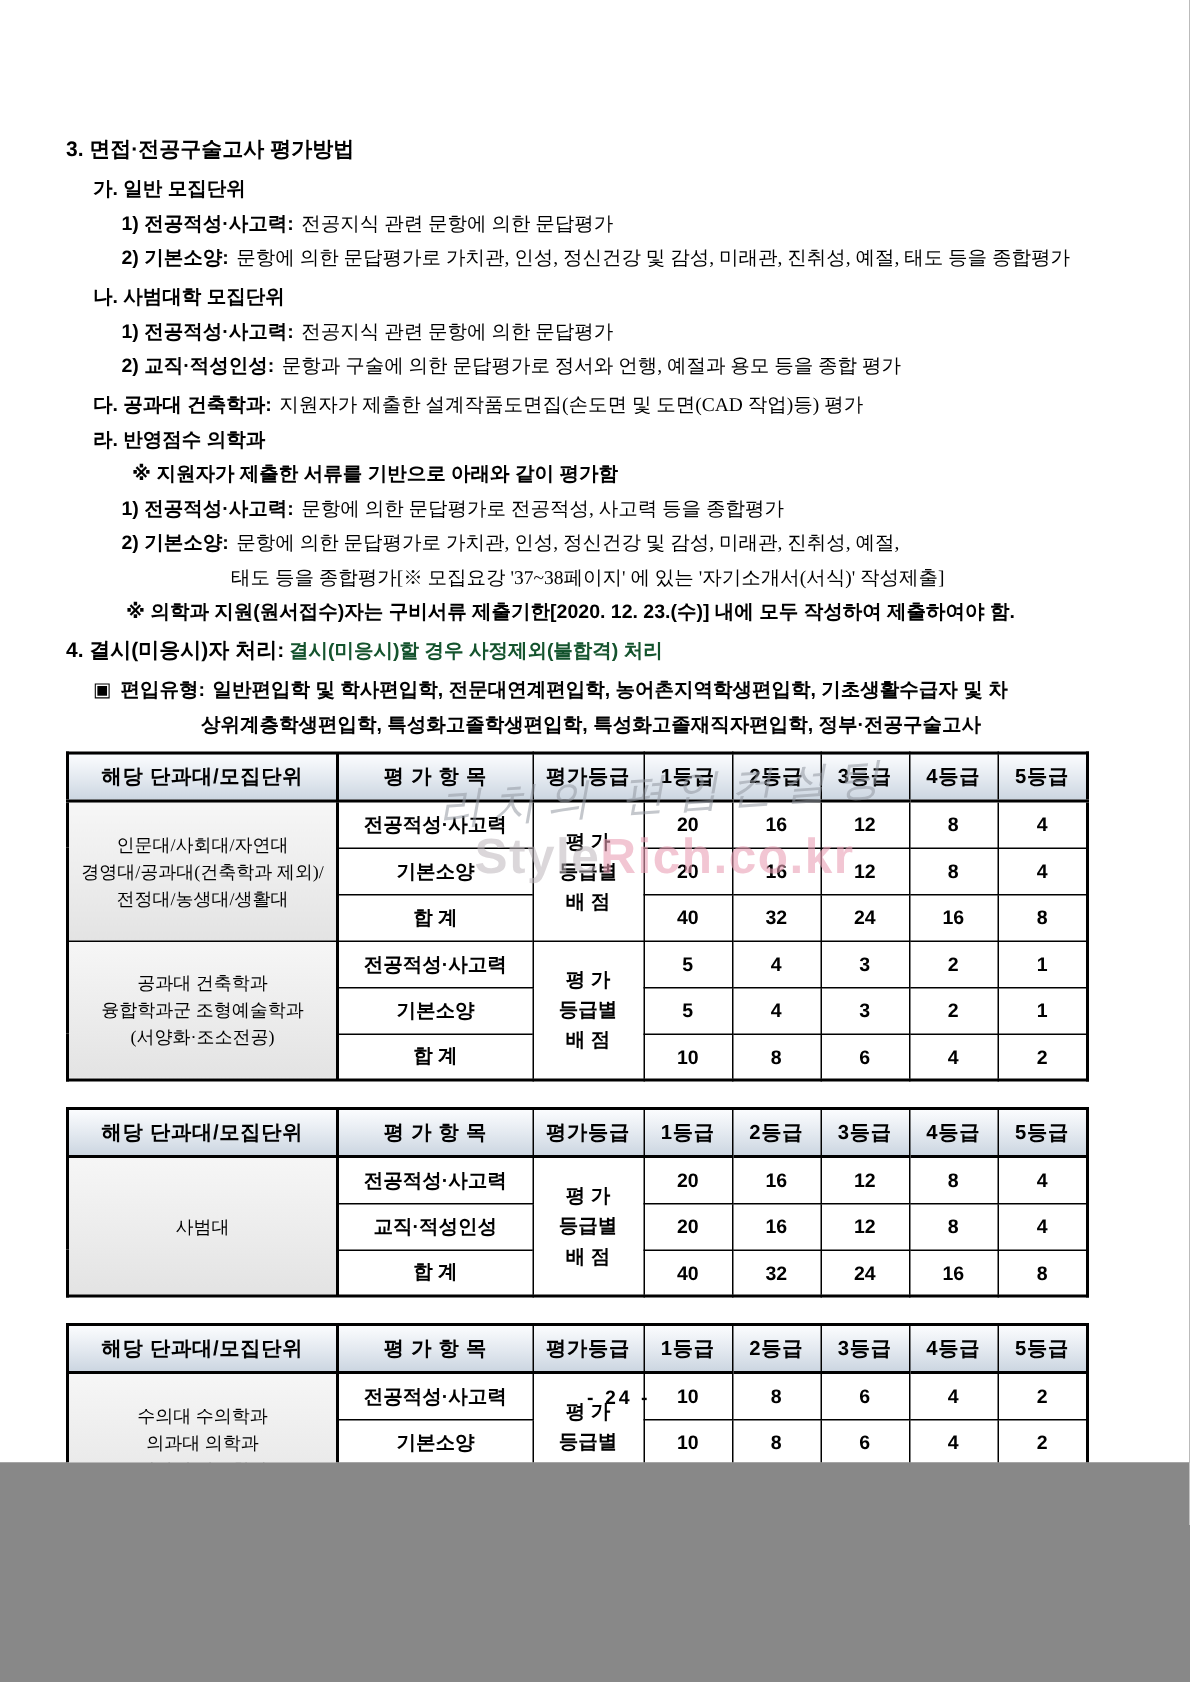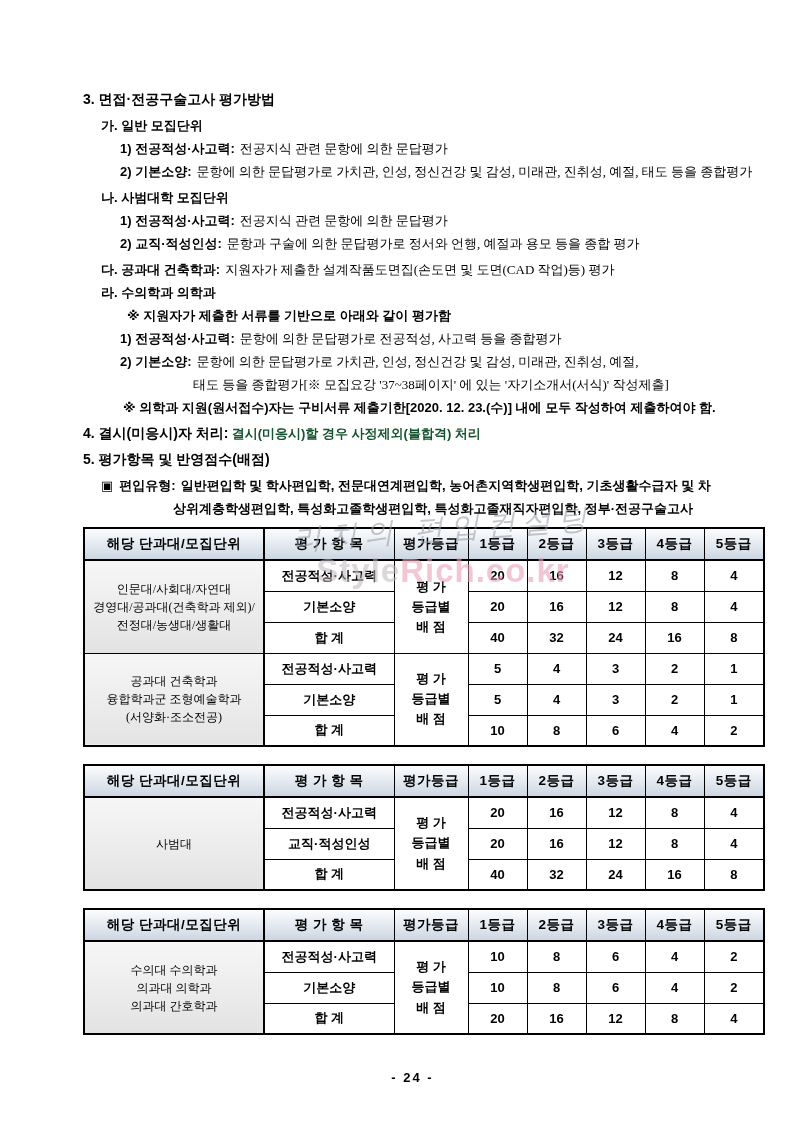--- a/index.html
+++ b/index.html
@@ -1,25 +1,25 @@
 <!DOCTYPE html>
 <html lang="ko"><head>
 <meta charset="utf-8">
 <style>
   html,body{margin:0;padding:0;background:#888;}
   .page{
     position:relative;
-    width:793px;height:1121px;
+    width:793px;height:975px;
     margin:0 auto;
     background:#ffffff;
     font-family:"Liberation Serif","DejaVu Serif",serif;
     color:#000;
     overflow:hidden;
     box-sizing:border-box;
-    padding:88px 56px 0 83px;
+    padding:88px 56px 0 44px;
   }
   
   .line{font-size:13px;line-height:23px;white-space:nowrap;}
   .h-num{font-size:14px;font-weight:bold;font-family:"Liberation Sans","DejaVu Sans",sans-serif;}
   .lvl2{padding-left:18px;}
   .lvl3{padding-left:37px;}
   .note1{padding-left:44px;}
   .note2{padding-left:40px;}
   .cont1{padding-left:110px;}
   .cont2{padding-left:90px;}
@@ -98,35 +98,34 @@
   <div class="line lvl2 b gap-top">나. 사범대학 모집단위</div>
   <div class="line lvl3">
     <span class="lbl">1) 전공적성·사고력:</span><span>전공지식 관련 문항에 의한 문답평가</span>
   </div>
   <div class="line lvl3">
     <span class="lbl">2) 교직·적성인성:</span><span>문항과 구술에 의한 문답평가로 정서와 언행, 예절과 용모 등을 종합 평가</span>
   </div>
   <div class="line lvl2 gap-top">
     <span class="lbl">다. 공과대 건축학과:</span><span>지원자가 제출한 설계작품도면집(손도면 및 도면(CAD 작업)등) 평가</span>
   </div>
-  <div class="line lvl2 b">라. 수의학과 의학과</div>
+  <div class="line lvl2 b">라. 반영점수 의학과</div>
   <div class="line note1 b">※ 지원자가 제출한 서류를 기반으로 아래와 같이 평가함</div>
   <div class="line lvl3">
     <span class="lbl">1) 전공적성·사고력:</span><span>문항에 의한 문답평가로 전공적성, 사고력 등을 종합평가</span>
   </div>
   <div class="line lvl3">
     <span class="lbl">2) 기본소양:</span><span>문항에 의한 문답평가로 가치관, 인성, 정신건강 및 감성, 미래관, 진취성, 예절,</span>
   </div>
   <div class="line cont1">태도 등을 종합평가[※ 모집요강 '37~38페이지' 에 있는 '자기소개서(서식)' 작성제출]</div>
   <div class="line note2 b">※ 의학과 지원(원서접수)자는 구비서류 제출기한[2020. 12. 23.(수)] 내에 모두 작성하여 제출하여야 함.</div>
   <div class="line gap-top">
     <span class="h-num">4. 결시(미응시)자 처리:</span>
     <span class="blue">결시(미응시)할 경우 사정제외(불합격) 처리</span>
   </div>
-  <div class="line h-num gap-top">5. 평가항목 및 반영점수(배점)</div>
   <div class="line lvl2 b gap-top">
     <span class="bullet">▣</span><span class="lbl">편입유형:</span><span class="b">일반편입학 및 학사편입학, 전문대연계편입학, 농어촌지역학생편입학, 기초생활수급자 및  차</span>
   </div>
   <div class="line cont2 b">상위계층학생편입학, 특성화고졸학생편입학, 특성화고졸재직자편입학, 정부·전공구술고사</div>
 
   <table class="etable">
     <colgroup>
         <col style="width:180px">
         <col style="width:130px">
         <col style="width:74px">

